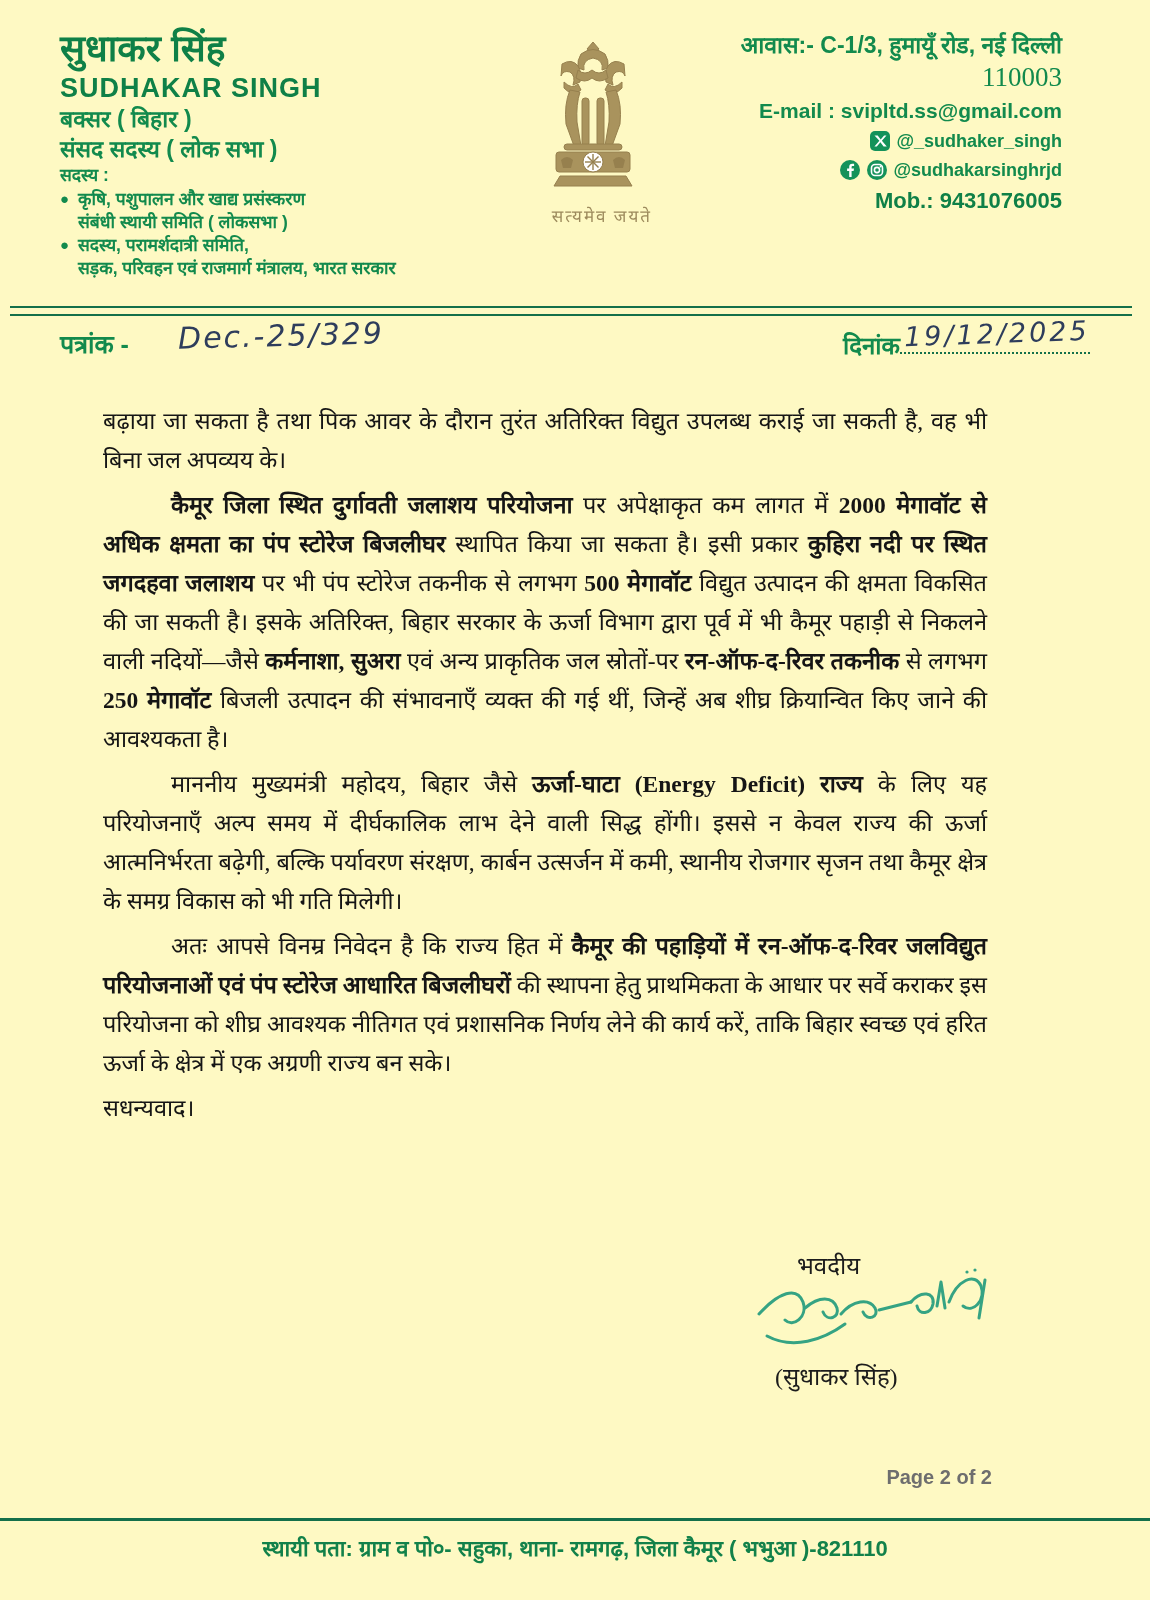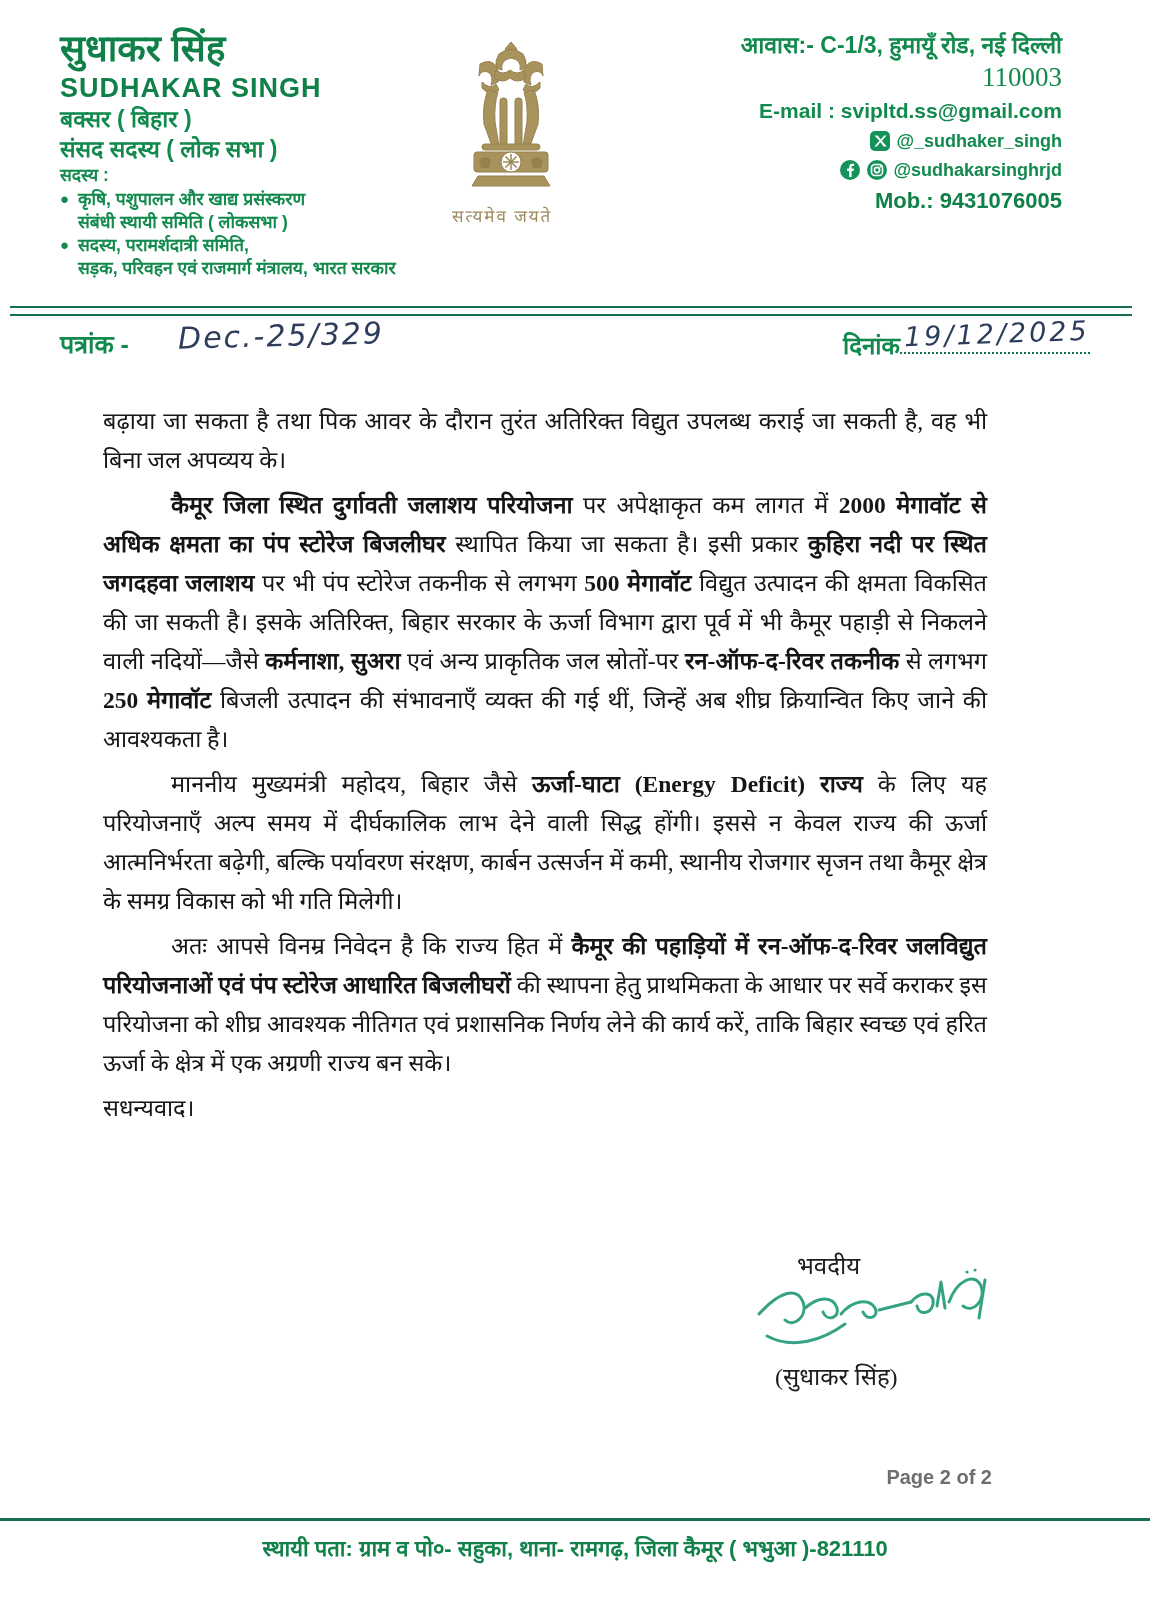--- a/index.html
+++ b/index.html
@@ -1,35 +1,35 @@
 <!DOCTYPE html>
 <html><head>
 <meta charset="utf-8">
 <style>
   html,body{margin:0;padding:0;background:#e8e8e6;}
   .page{
     position:relative;
     width:1150px;height:1600px;
     margin:0 auto;
-    background:#ffffff;
+    background:#fef9c3;
     font-family:"Liberation Serif","DejaVu Serif",serif;
     color:#1c1c1c;
     overflow:hidden;
   }
   
   .hdr-left{position:absolute;left:60px;top:26px;width:400px;color:#128a4d;}
   .hdr-name-hi{font-family:"Liberation Sans","DejaVu Sans",sans-serif;font-weight:bold;font-size:37px;line-height:1.25;color:#0f8047;}
   .hdr-name-en{font-family:"Liberation Sans","DejaVu Sans",sans-serif;font-weight:bold;font-size:27px;letter-spacing:1px;line-height:1.2;color:#0f8047;}
   .hdr-desig{font-family:"Liberation Sans","DejaVu Sans",sans-serif;font-weight:bold;font-size:23px;line-height:1.3;color:#128a4d;}
   .hdr-small{font-family:"Liberation Sans","DejaVu Sans",sans-serif;font-weight:bold;font-size:17.5px;line-height:1.32;color:#128a4d;}
   .member-item{position:relative;padding-left:18px;}
   .member-item .bullet{position:absolute;left:0;top:1px;font-size:15px;}
   .member-cont{padding-left:18px;}
 
-  .emblem-wrap{position:absolute;left:452px;top:36px;width:200px;text-align:left;}
+  .emblem-wrap{position:absolute;left:452px;top:36px;width:200px;text-align:right;}
   .emblem-caption{font-family:"Liberation Serif",serif;font-size:17px;color:#9c8a5c;margin-top:2px;letter-spacing:2px;}
 
   .hdr-right{position:absolute;right:88px;top:28px;width:420px;text-align:right;color:#128a4d;}
   .hdr-right .addr1{font-family:"Liberation Sans","DejaVu Sans",sans-serif;font-weight:bold;font-size:23px;}
   .hdr-right .addr2{font-family:"Liberation Serif",serif;font-size:27px;margin-top:2px;}
   .hdr-right .email{font-family:"Liberation Sans","DejaVu Sans",sans-serif;font-weight:bold;font-size:21px;margin-top:6px;}
   .social-row{display:flex;justify-content:flex-end;align-items:center;gap:5px;margin-top:7px;
     font-family:"Liberation Sans","DejaVu Sans",sans-serif;font-weight:bold;font-size:18px;}
   .social-row svg{display:block;}
   .hdr-right .mob{font-family:"Liberation Sans","DejaVu Sans",sans-serif;font-weight:bold;font-size:22px;margin-top:7px;color:#0f8047;}

